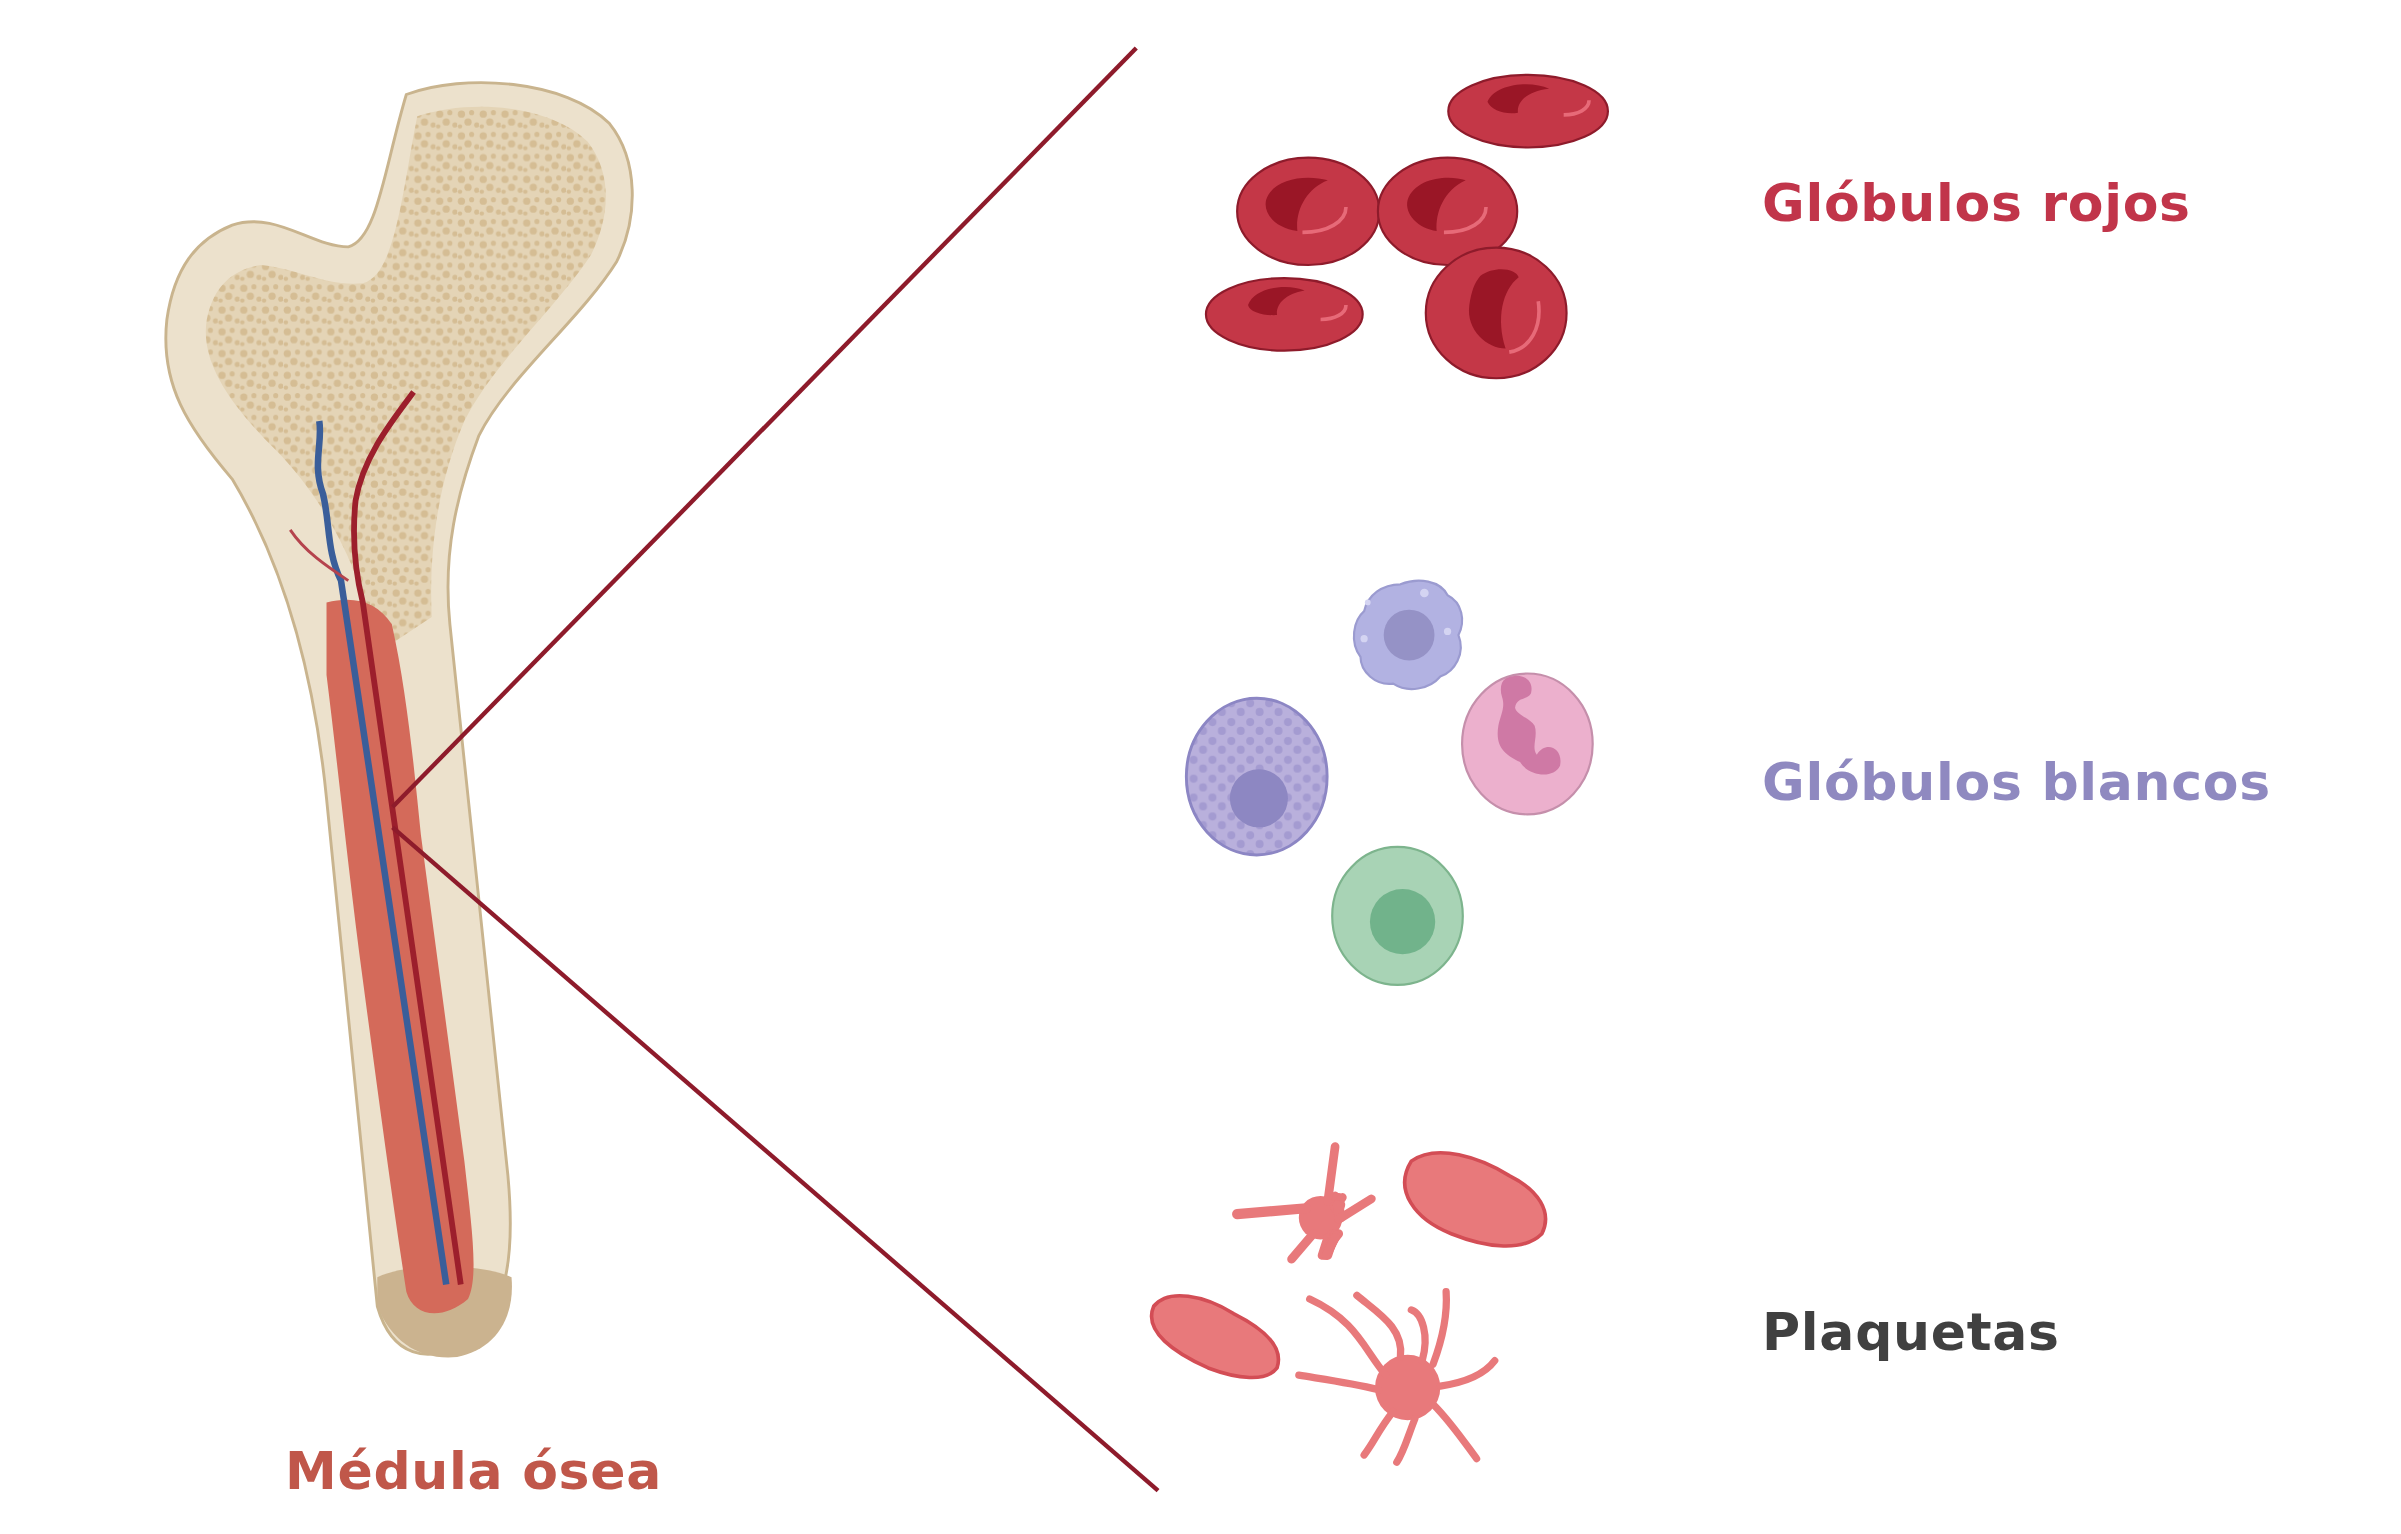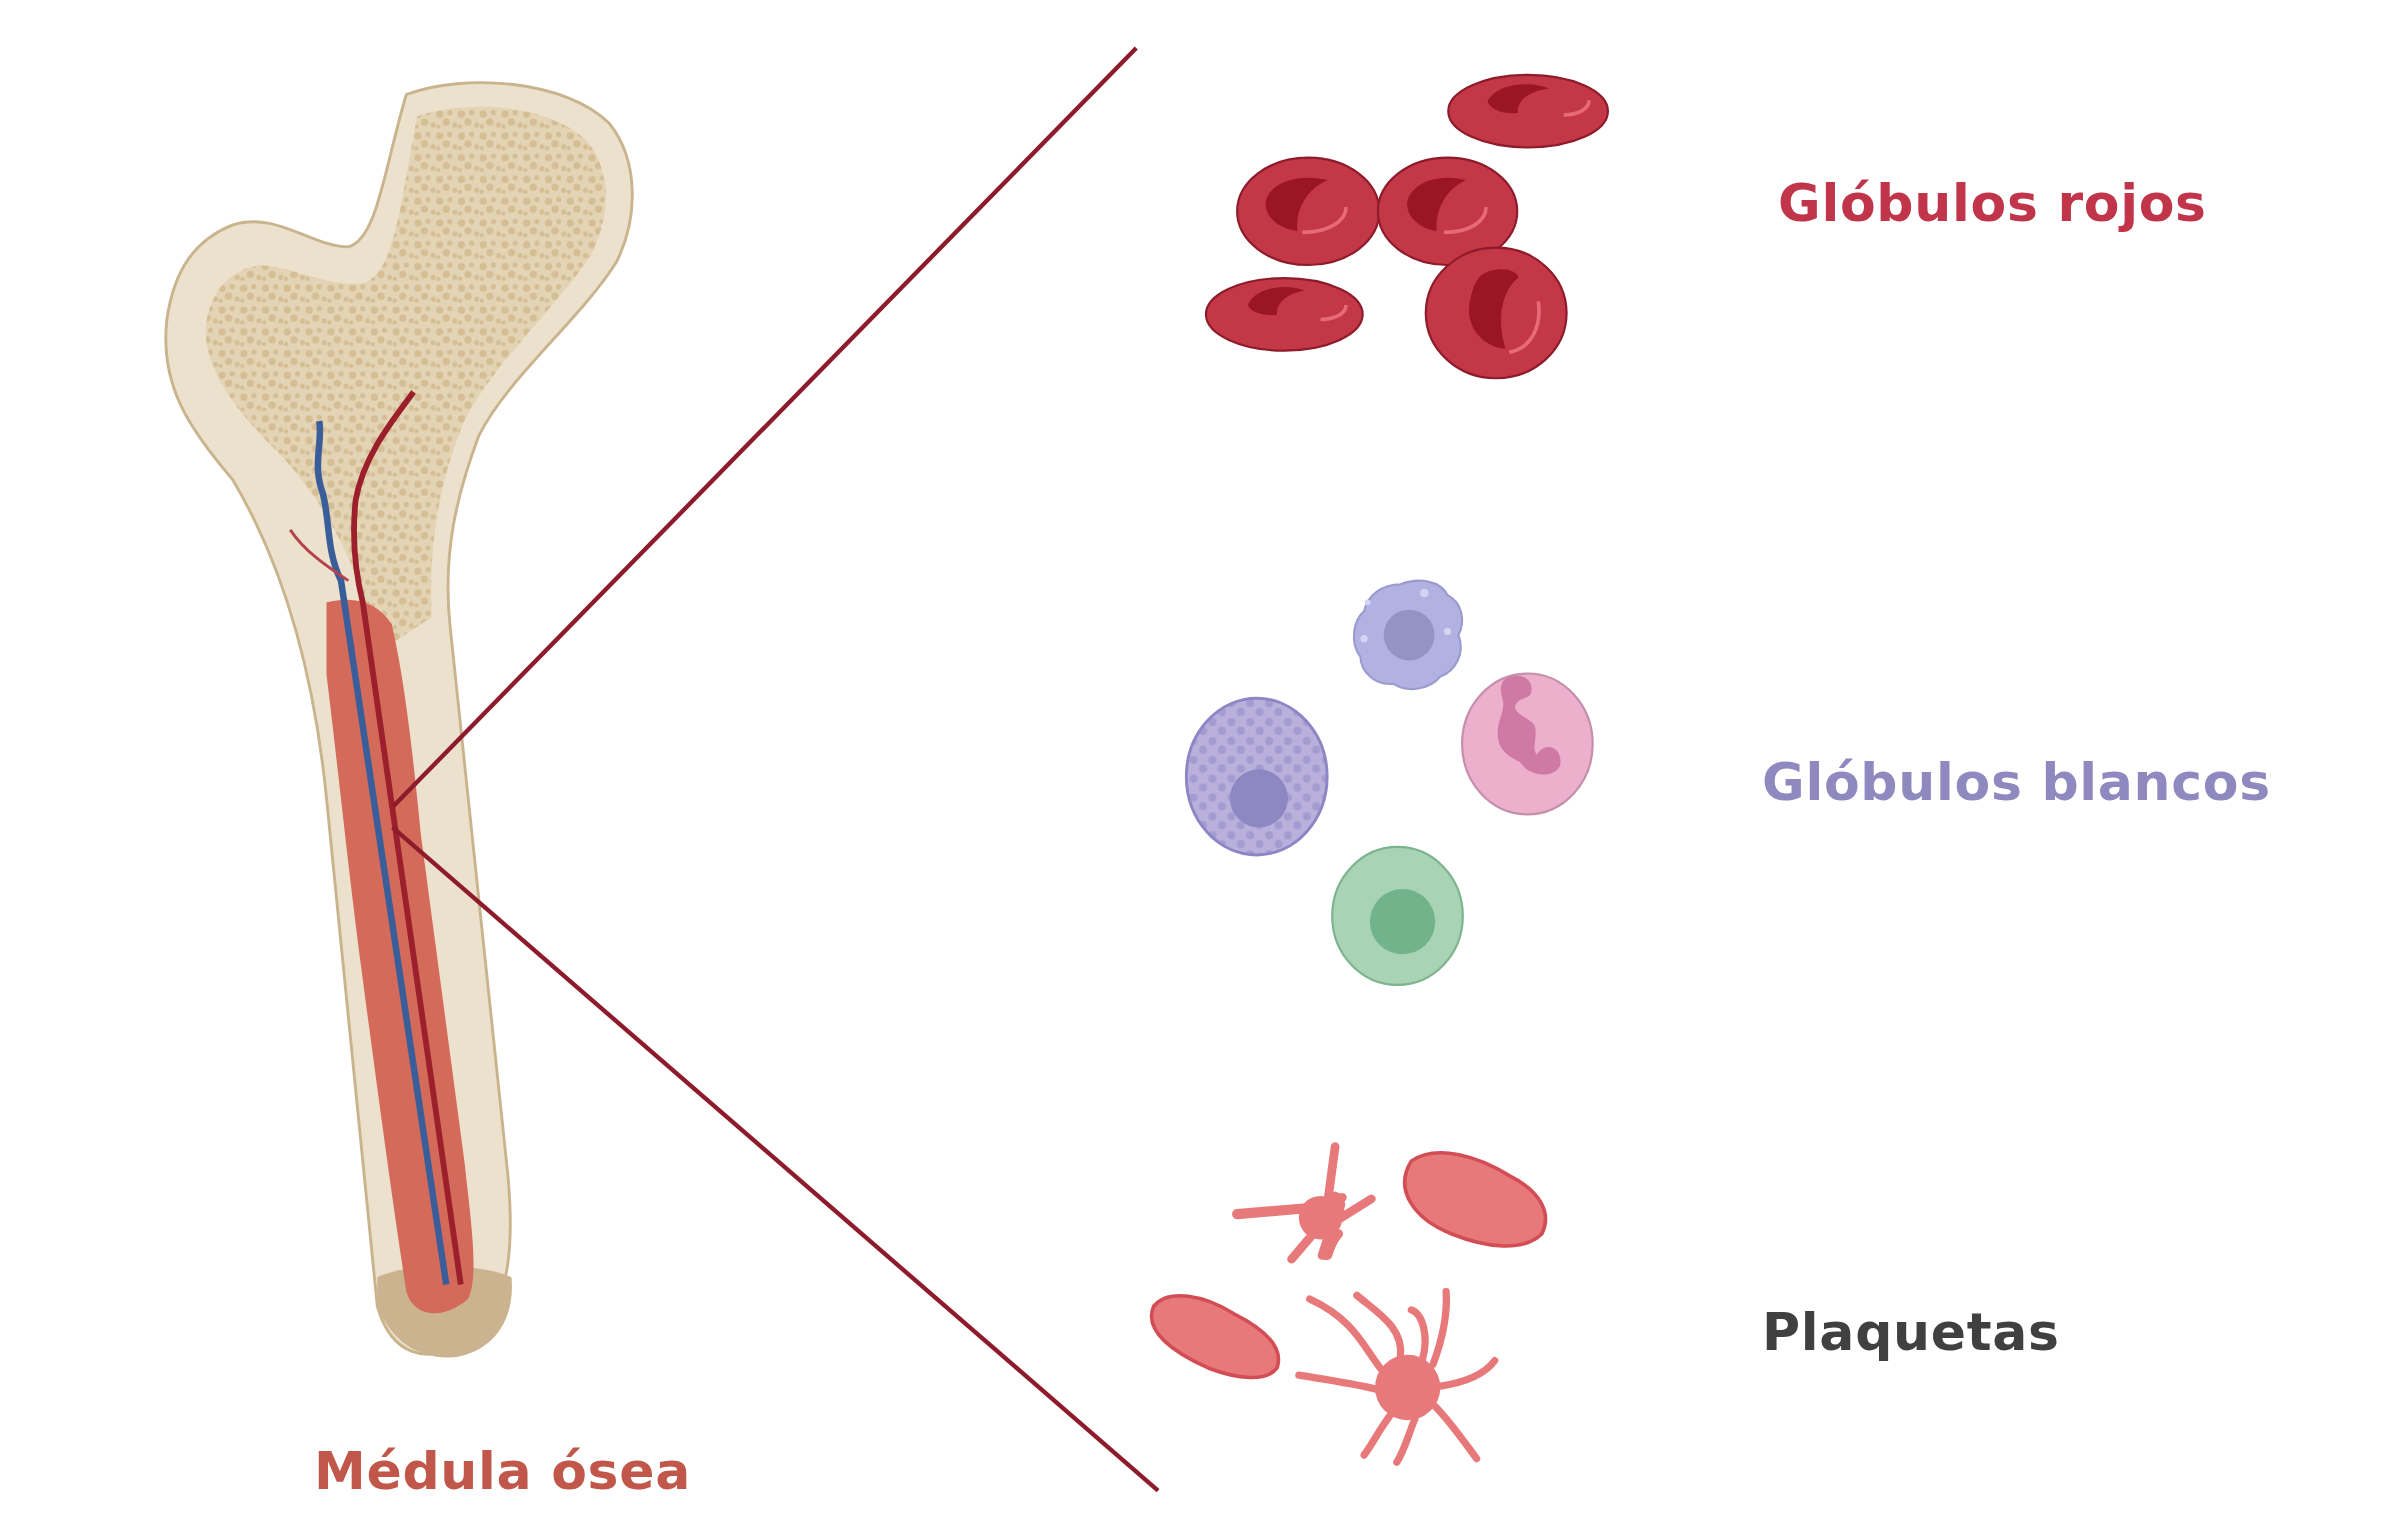--- a/index.html
+++ b/index.html
@@ -1,22 +1,22 @@
 <!DOCTYPE html>
 <html style="font-size:11.6px"><head>
 <meta charset="utf-8">
 <style>
   html, body { margin:0; padding:0; background:#ffffff; }
   body { width:2401px; height:1535px; position:relative; overflow:hidden; font-family:"DejaVu Sans", sans-serif; }
   svg.stage { position:absolute; left:0; top:0; }
   .label { position:absolute; font-weight:bold; font-size:52px; letter-spacing:0.7px; white-space:nowrap; }
-  #lbl-rbc { left:1762px; top:173px;margin-left:16px; }
+  #lbl-rbc { left:1762px; top:173px; }
   #lbl-wbc { left:1762px; top:752px; }
   #lbl-plt { left:1762px; top:1302px; }
-  #lbl-marrow { left:314px; top:1441px; }
+  #lbl-marrow { left:285px; top:1441px; }
 </style>
 </head>
 <body>
 
 <svg class="stage" width="2401" height="1535" viewBox="0 0 3309 2115">
   <defs>
     <pattern id="spongy" width="30" height="30" patternUnits="userSpaceOnUse">
       <rect width="30" height="30" fill="#e4d4b6"></rect>
       <circle cx="6" cy="7" r="5" fill="#d5bd94"></circle>
       <circle cx="20" cy="5" r="3.5" fill="#d5bd94"></circle>

